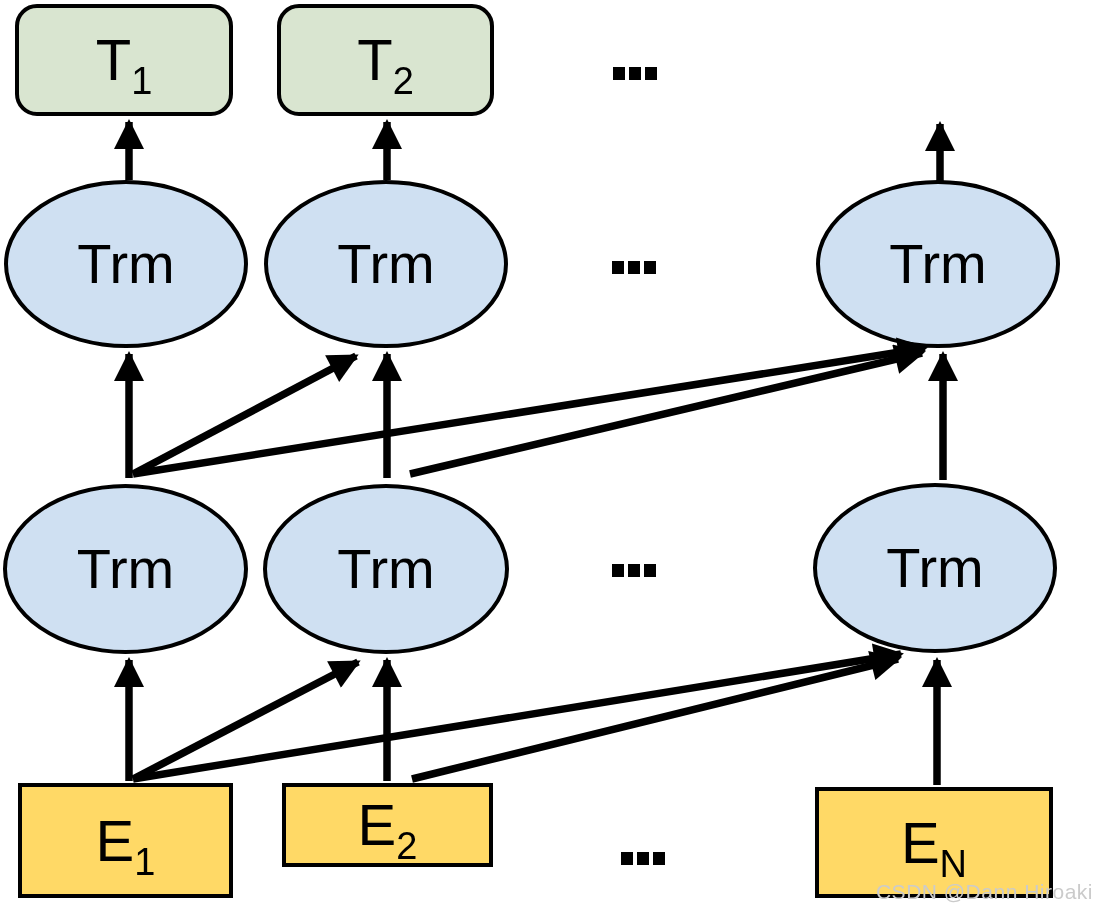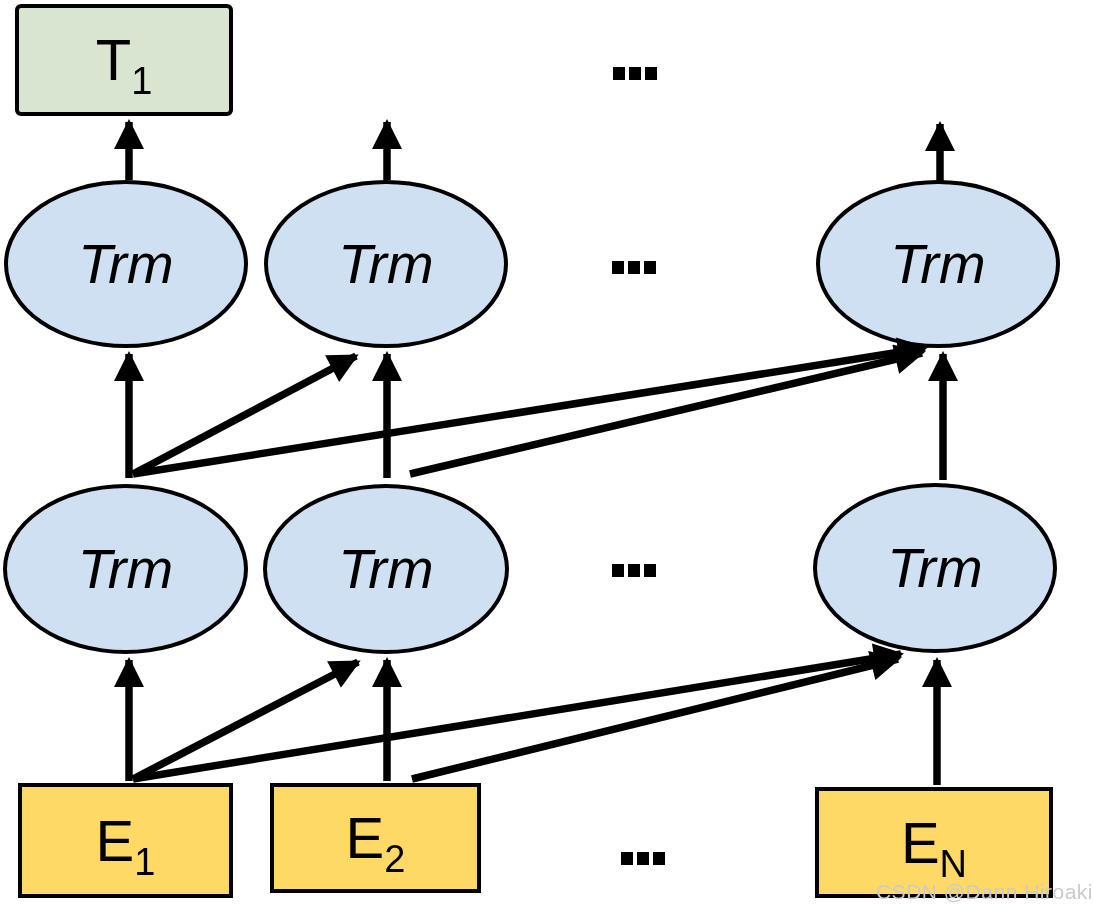--- a/index.html
+++ b/index.html
@@ -1,42 +1,45 @@
 <!DOCTYPE html>
 <html style="--c-out: #d9e5d0; --c-trm: #cfe0f2; --c-emb: #ffd966; --c-wm: #cbcbcb;"><head>
 <meta charset="utf-8">
 <style>
   html,body{margin:0;padding:0;background:#fff;}
   #canvas{
     position:relative;width:1093px;height:907px;background:#fff;overflow:hidden;
     font-family:"Liberation Sans","DejaVu Sans",sans-serif;color:#000;
   }
   .node{position:absolute;box-sizing:border-box;display:flex;align-items:center;justify-content:center;}
-  .obox{background:var(--c-out,#d9e5d0);border:4px solid #000;border-radius:6px;}
+  .obox{background:var(--c-out,#d9e5d0);border:4px solid #000;border-radius:22px;}
   .ebox{background:var(--c-emb,#ffd966);border:4px solid #000;}
   .trm{background:var(--c-trm,#cfe0f2);border:4px solid #000;border-radius:50%;}
   .node-label{font-size:58px;line-height:1;white-space:nowrap;}
   .node-label .sub{font-size:38px;position:relative;top:14px;}
-  .trm-label{font-size:56px;line-height:1;font-style:italic;}
+  .trm-label{font-size:56px;line-height:1;}
   .dots{position:absolute;display:flex;gap:4px;}
   .dots i{display:block;width:12px;height:13px;background:#000;}
   #arrow-layer{position:absolute;left:0;top:0;pointer-events:none;}
   .edge{stroke:#000;stroke-width:7.5px;}
   #watermark{
     position:absolute;right:0;bottom:3px;font-size:21px;letter-spacing:.5px;
     color:var(--c-wm,#cbcbcb);white-space:nowrap;margin-left:38px;
   }
 </style>
 </head>
 <body>
 
 <div id="canvas">
 
   <div class="node obox" style="left:15px;top:4px;width:218px;height:112px;">
     <span class="node-label"><span>T</span><span class="sub">1</span></span>
+  </div>
+  <div class="node obox" style="left:277px;top:4px;width:217px;height:112px;">
+    <span class="node-label"><span>T</span><span class="sub">2</span></span>
   </div>
 
   <div class="node trm" style="left:4px;top:180px;width:244px;height:168px;">
     <span class="trm-label">Trm</span>
   </div>
   <div class="node trm" style="left:264px;top:180px;width:244px;height:168px;">
     <span class="trm-label">Trm</span>
   </div>
   <div class="node trm" style="left:816px;top:180px;width:244px;height:168px;">
     <span class="trm-label">Trm</span>
@@ -48,21 +51,21 @@
   <div class="node trm" style="left:263px;top:484px;width:246px;height:170px;">
     <span class="trm-label">Trm</span>
   </div>
   <div class="node trm" style="left:813px;top:483px;width:244px;height:170px;">
     <span class="trm-label">Trm</span>
   </div>
 
   <div class="node ebox" style="left:18px;top:783px;width:215px;height:115px;">
     <span class="node-label"><span>E</span><span class="sub">1</span></span>
   </div>
-  <div class="node ebox" style="left:270px;top:783px;width:211px;height:110px;">
+  <div class="node ebox" style="left:282px;top:783px;width:211px;height:84px;">
     <span class="node-label"><span>E</span><span class="sub">2</span></span>
   </div>
   <div class="node ebox" style="left:815px;top:787px;width:238px;height:111px;">
     <span class="node-label"><span>E</span><span class="sub">N</span></span>
   </div>
 
   <div class="dots" style="left:613px;top:67px;" role="img" aria-label="...">
       <i></i>
       <i></i>
       <i></i>

